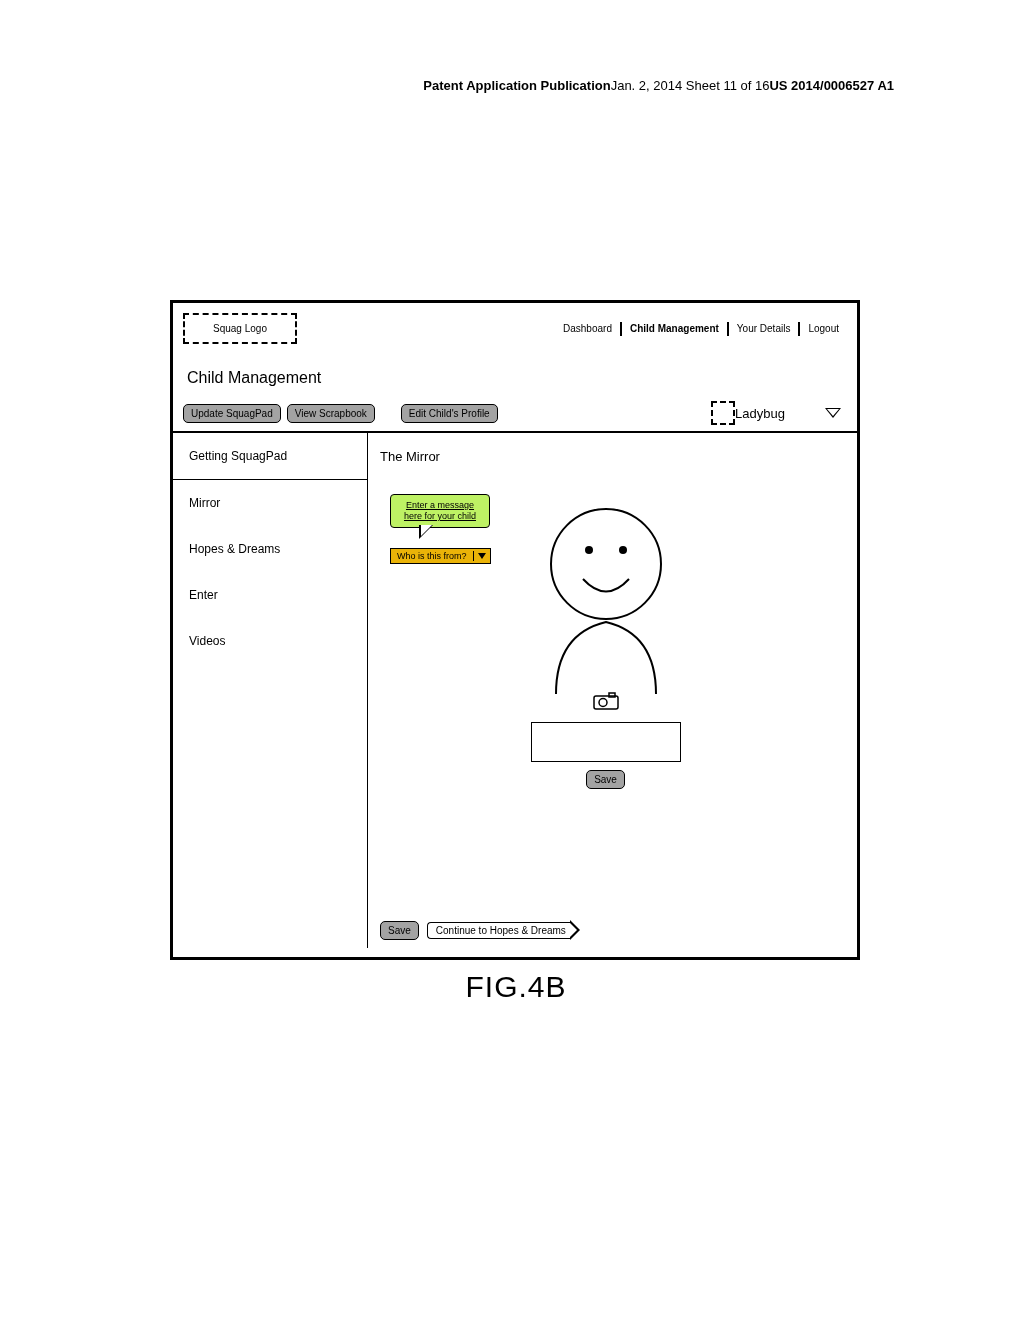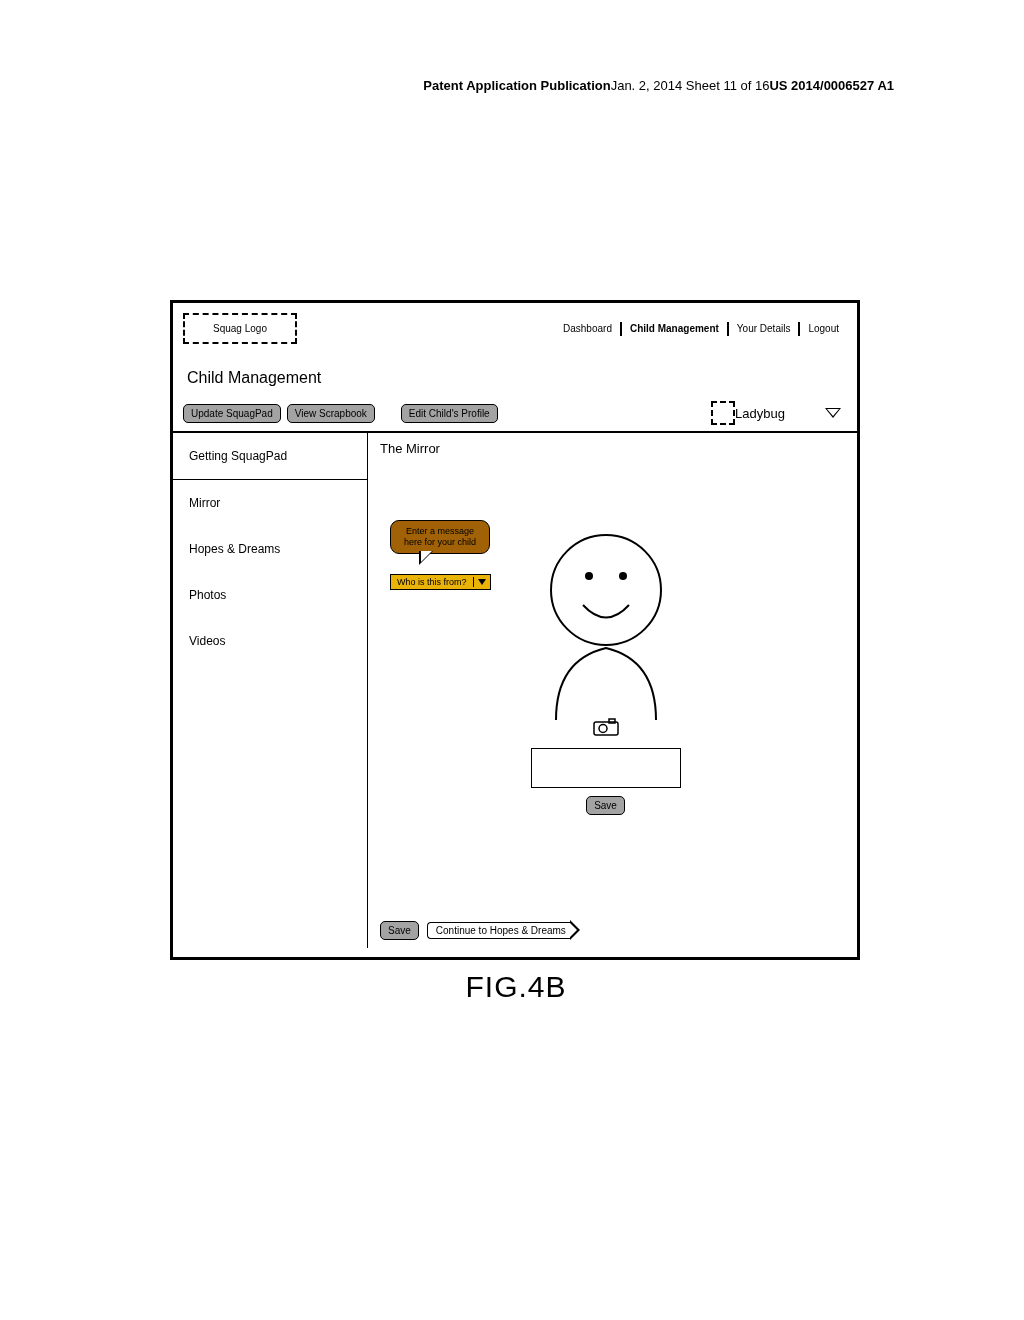--- a/index.html
+++ b/index.html
@@ -104,33 +104,33 @@
     padding: 0;
   }
   .sidebar-item {
     padding: 16px 16px;
     font-size: 12px;
     cursor: pointer;
   }
   .sidebar-first { border-bottom: 1.5px solid #000; }
   .main-panel {
     flex: 1;
-    padding: 8px 12px 8px 12px;
+    padding: 16px 12px 8px 12px;
     display:flex; flex-direction:column;
     position:relative;
-    gap:34px;
   }
   .section-heading { font-size: 13px; margin-bottom: 30px; }
   .mirror-row { display:flex; align-items:flex-start; gap:10px; margin-left:10px; }
   .bubble-col { display:flex; flex-direction:column; gap:20px; align-items:flex-start; }
   .speech-bubble {
-    border:1.5px solid #000; border-radius:9px;
+    border:1.5px solid #000; border-radius:4px;
     padding:5px 6px; font-size:9px; text-align:center;
-    position:relative; background:#a16207; line-height:1.2;
+    position:relative; background:#bef264; line-height:1.2;
     width:100px;
+    text-decoration:underline;
   }
   .speech-bubble::after{
     content:""; position:absolute; bottom:-12px; left:28px;
     width:0;height:0;
     border-left:0 solid transparent;
     border-right:14px solid transparent;
     border-top:14px solid #000;
   }
   .speech-bubble::before{
     content:""; position:absolute; bottom:-9px; left:30px;
@@ -228,21 +228,21 @@
       <span class="child-name">Ladybug</span>
       <div class="dropdown-caret"></div>
     </div>
   </div>
 
   <div class="content-area">
     <div class="sidebar">
       <div class="sidebar-item sidebar-first">Getting SquagPad</div>
       <div class="sidebar-item">Mirror</div>
       <div class="sidebar-item">Hopes &amp; Dreams</div>
-      <div class="sidebar-item">Photos</div>
+      <div class="sidebar-item">Enter</div>
       <div class="sidebar-item">Videos</div>
     </div>
 
     <div class="main-panel">
       <div class="section-heading">The Mirror</div>
 
       <div class="mirror-row">
         <div class="bubble-col">
           <div class="speech-bubble">
             <span>Enter a message</span><br>

